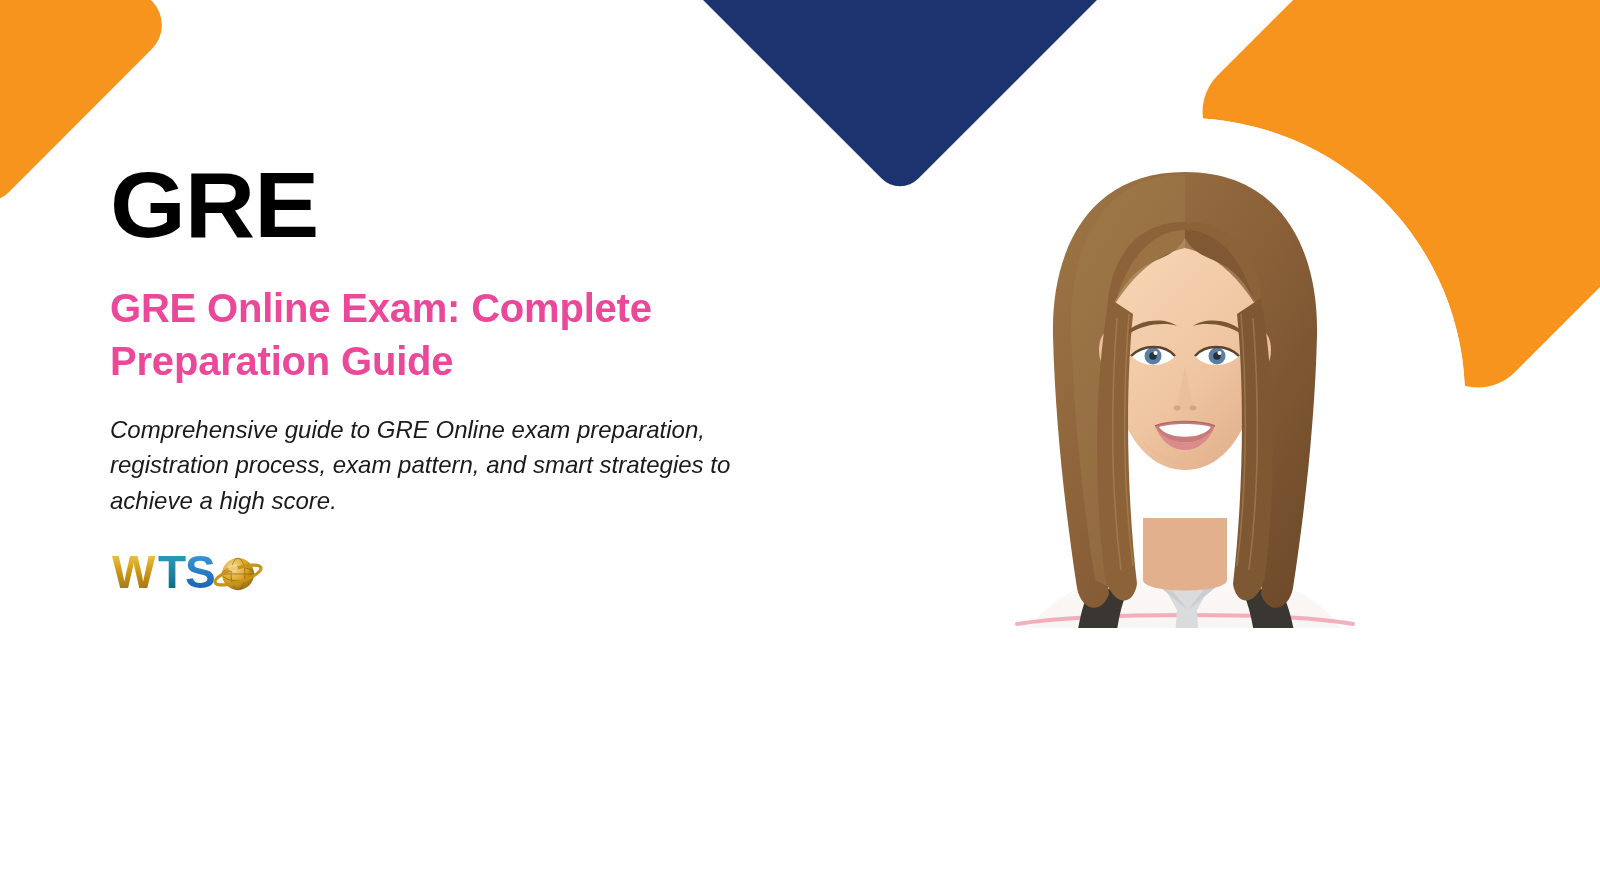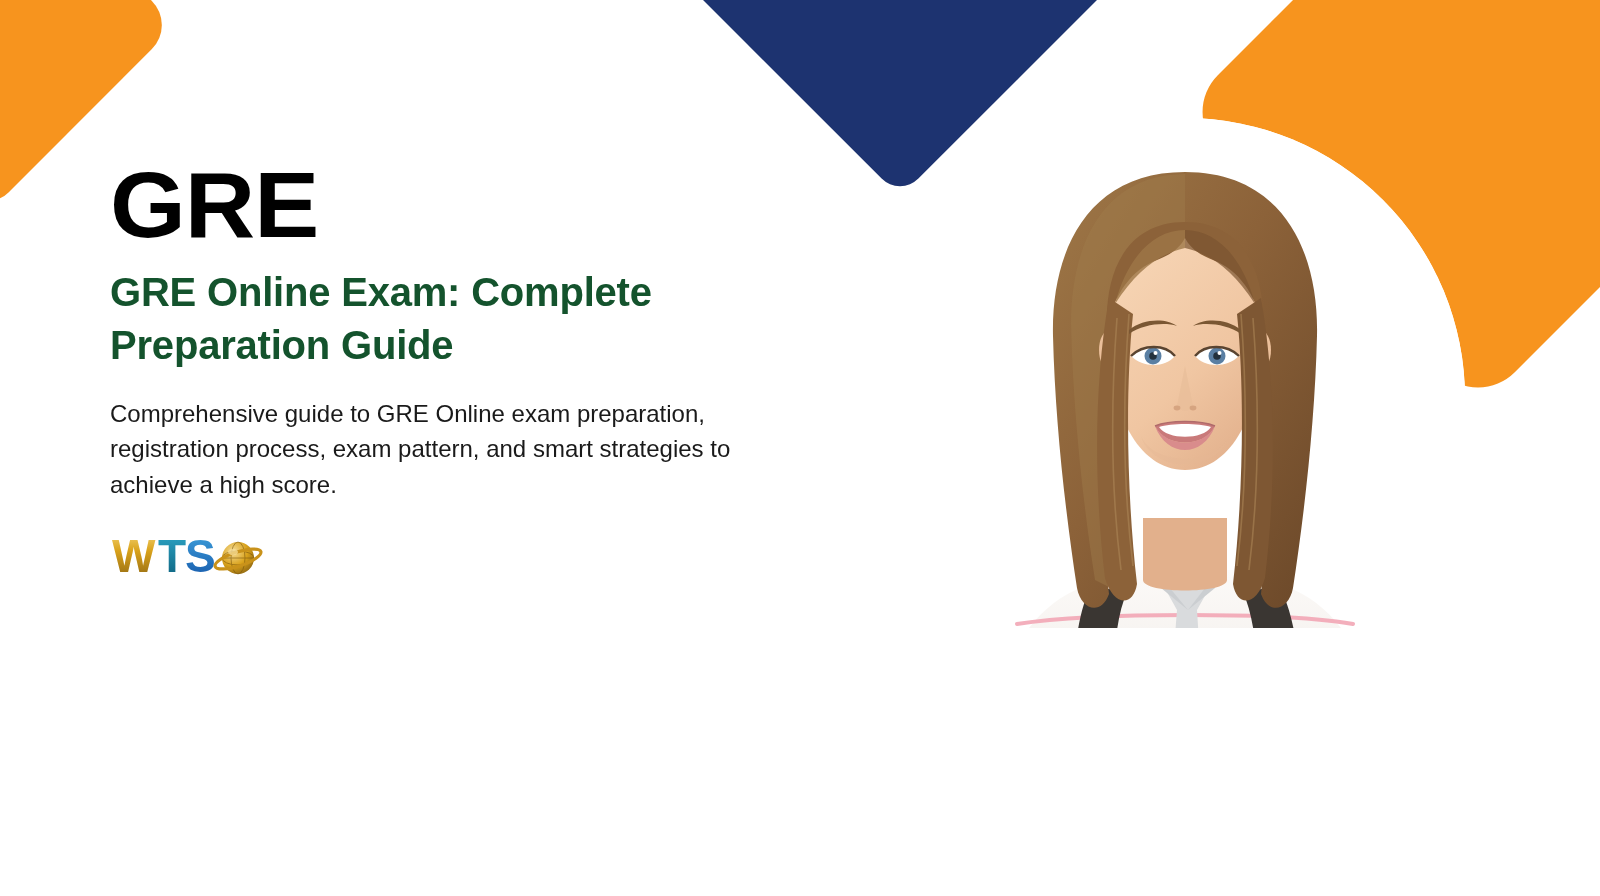--- a/index.html
+++ b/index.html
@@ -104,37 +104,38 @@
     font-family:"Liberation Sans", sans-serif;
     font-size:92px;
     font-weight:bold;
     line-height:0.98;
     letter-spacing:-1px;
     color:#000000;
     transform:scaleX(1.06);
     transform-origin:left center;
   }
   #headline {
-    margin-top:16px;
+    margin-top:32px;
     font-family:"Liberation Sans", sans-serif;
     font-size:40px;
     font-weight:bold;
     line-height:1.32;
     letter-spacing:-0.2px;
-    color:#14532d;
+    color:#ec4899;
     max-width:620px;
   }
   #subhead {
     margin-top:24px;
     font-family:"Liberation Sans", sans-serif;
     font-size:24px;
     font-weight:normal;
     line-height:1.48;
     color:#1a1a1a;
     max-width:680px;
+    font-style:italic;
   }
 
   
   #logo { margin-top:24px; width:170px; height:56px; }
   #logo svg { display:block; }
 </style>
 </head>
 <body>
 
 <div id="banner">

